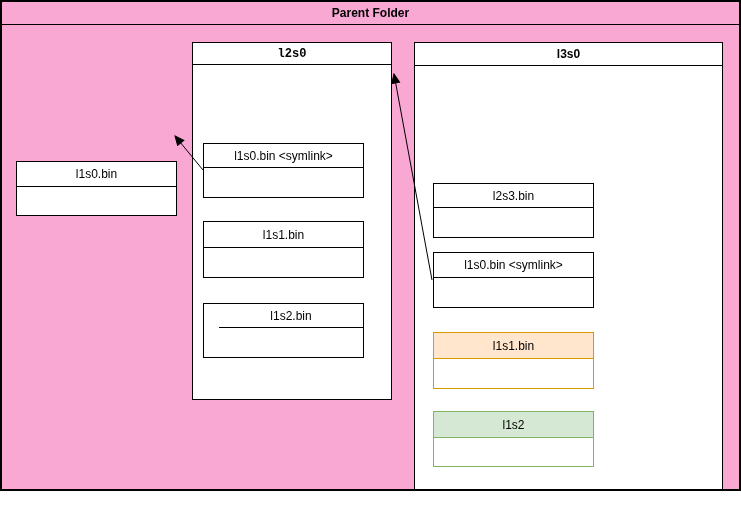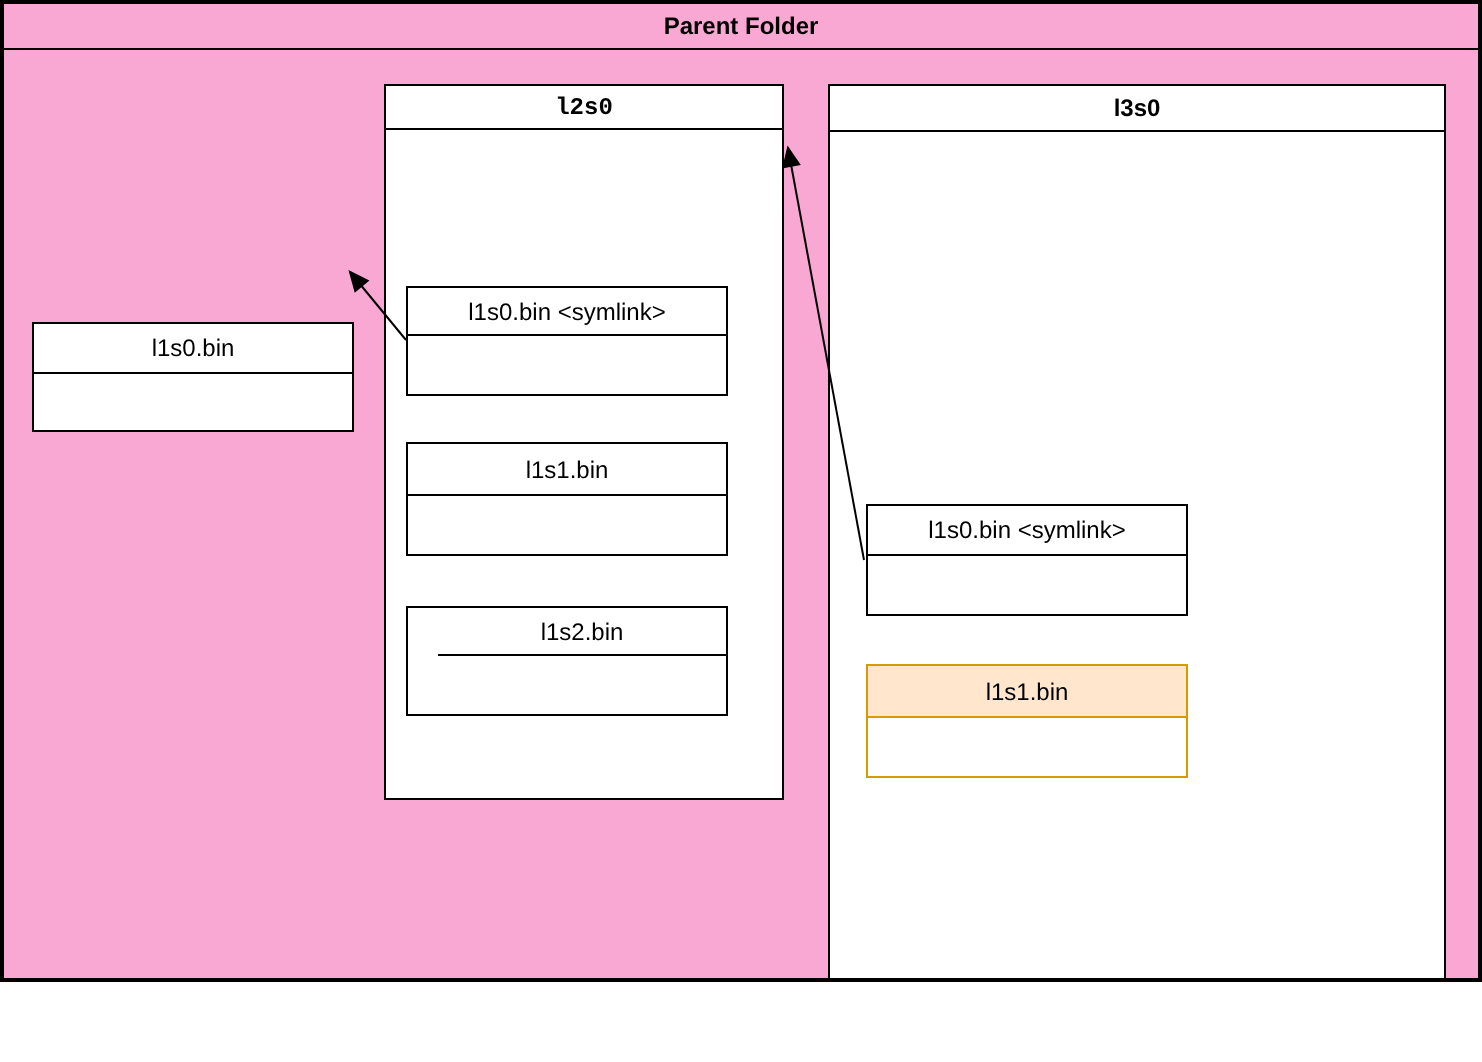--- a/index.html
+++ b/index.html
@@ -83,31 +83,39 @@
     <div class="hdr" style="height:24px;">l1s2.bin</div>
     <div></div>
   </div>
 
   <div class="box bold" style="left:412px; top:40px; width:309px; height:459px;">
     <div class="hdr" style="height:23px;">l3s0</div>
   </div>
 
 
 
+  <div class="box" style="left:431px; top:181px; width:161px; height:55px;">
+    <div class="hdr" style="height:24px;">l2s3.bin</div>
+    <div></div>
+  </div>
 
   <div class="box" style="left:431px; top:250px; width:161px; height:56px;">
     <div class="hdr" style="height:25px;">l1s0.bin &lt;symlink&gt;</div>
     <div></div>
   </div>
 
   <div class="box orange" style="left:431px; top:330px; width:161px; height:57px;">
     <div class="hdr" style="height:26px;">l1s1.bin</div>
     <div></div>
   </div>
 
+  <div class="box green" style="left:431px; top:409px; width:161px; height:56px;">
+    <div class="hdr" style="height:26px;">l1s2</div>
+    <div></div>
+  </div>
 
   <svg id="arrow-layer" viewBox="0 0 741 531" xmlns="http://www.w3.org/2000/svg">
     <defs>
       <marker id="arrowhead" markerUnits="userSpaceOnUse" markerWidth="12" markerHeight="12" refX="10" refY="5" orient="auto">
         <path d="M1,1 L10,5 L1,9 Z" fill="#000" stroke="#000"></path>
       </marker>
     </defs>
     <line x1="201" y1="168" x2="173" y2="134" stroke="#000" stroke-width="1" marker-end="url(#arrowhead)"></line>
     <line x1="430" y1="278" x2="392" y2="72" stroke="#000" stroke-width="1" marker-end="url(#arrowhead)"></line>
   </svg>

